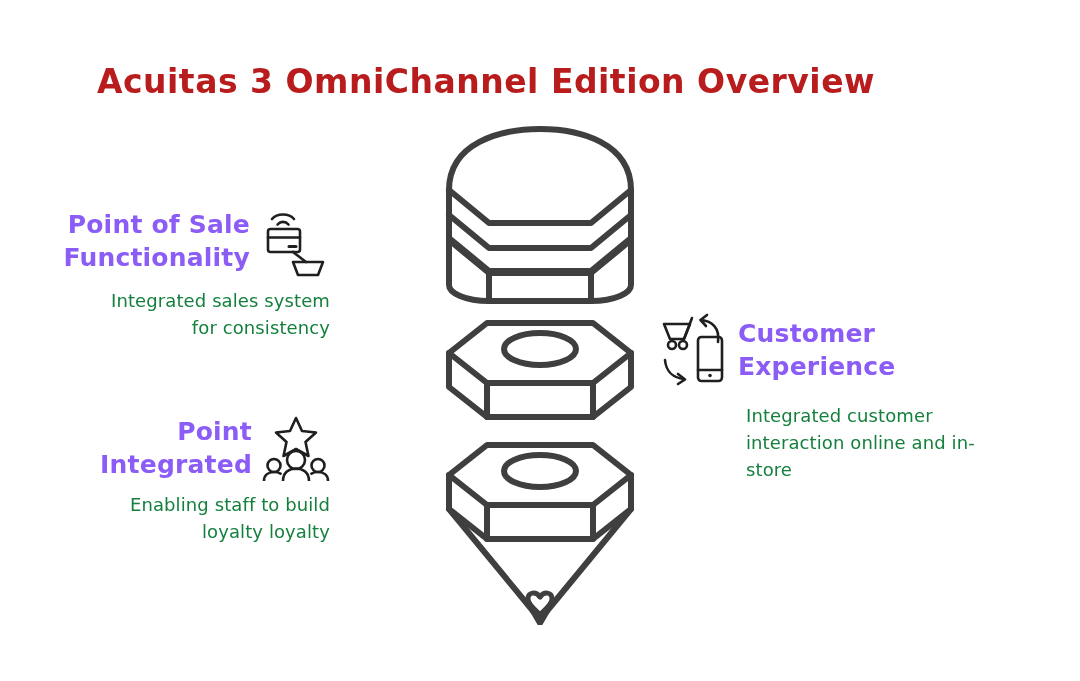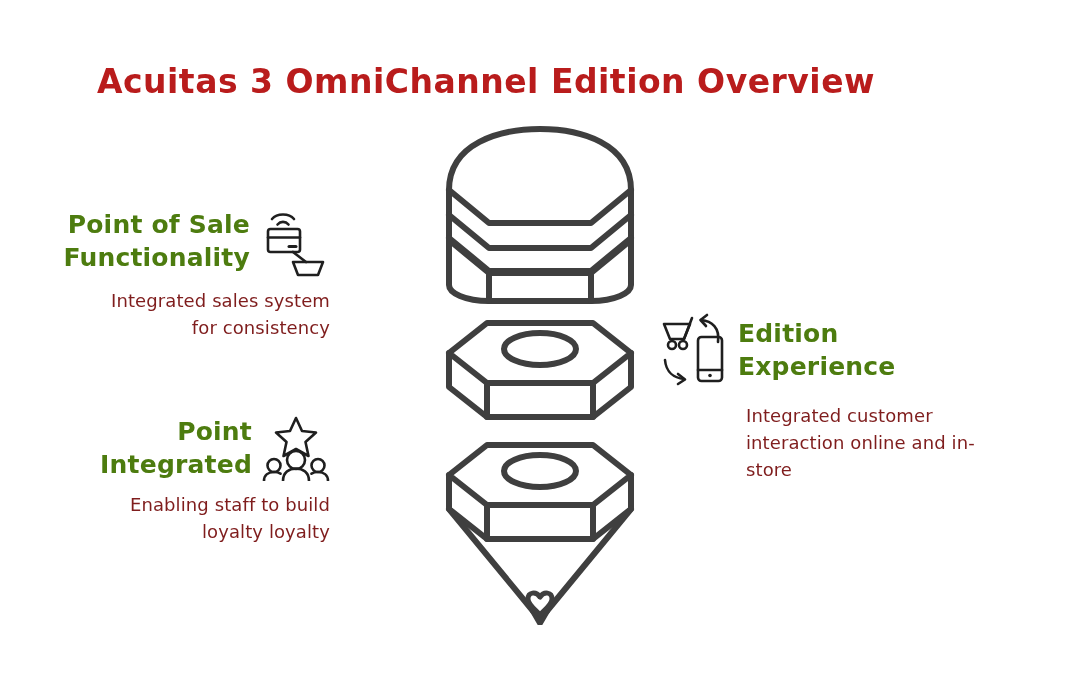--- a/index.html
+++ b/index.html
@@ -36,29 +36,29 @@
 
   
   .label-block {
     position: absolute;
   }
   .label-heading {
     font-family: "DejaVu Sans", sans-serif;
     font-weight: 700;
     font-size: 25px;
     line-height: 1.32;
-    color: #4d7c0f;
+    color: #8b5cf6;
     letter-spacing: 0.2px;
   }
   .label-body {
     font-family: "DejaVu Sans", sans-serif;
     font-weight: 400;
     font-size: 18px;
     line-height: 1.5;
-    color: #7f1d1d;
+    color: #15803d;
     letter-spacing: 0.1px;
   }
 
   
   .col-left .label-heading { text-align: right; }
   .col-left .label-body    { text-align: right; }
   
   .col-right .label-heading { text-align: left; }
   .col-right .label-body    { text-align: left; }
 
@@ -249,21 +249,21 @@
           <path d="M 3 48 C 4 60, 12 66, 22 67"></path>
           <path d="M 16 62 L 23 67.5 L 16 72"></path>
 
           <rect x="36" y="25" width="24" height="44" rx="3.5"></rect>
           <path d="M 36 58 L 60 58"></path>
           <circle cx="48" cy="63.5" r="1.8" fill="#1f1f1f" stroke="none"></circle>
         </svg>
       </span>
 
       <div class="label-heading">
-        <div>Edition</div>
+        <div>Customer</div>
         <div>Experience</div>
       </div>
     </div>
 
     <div class="label-body">
       <div>Integrated customer</div>
       <div>interaction online and in-</div>
       <div>store</div>
     </div>
   </div>

